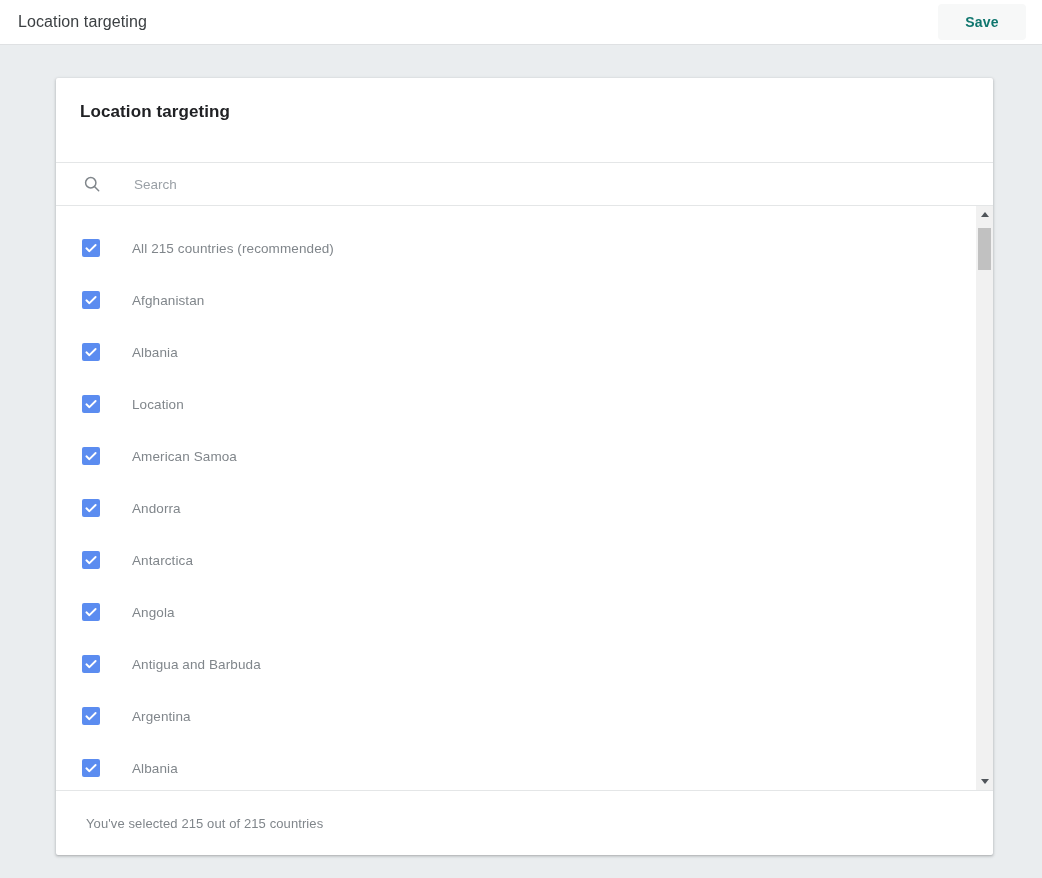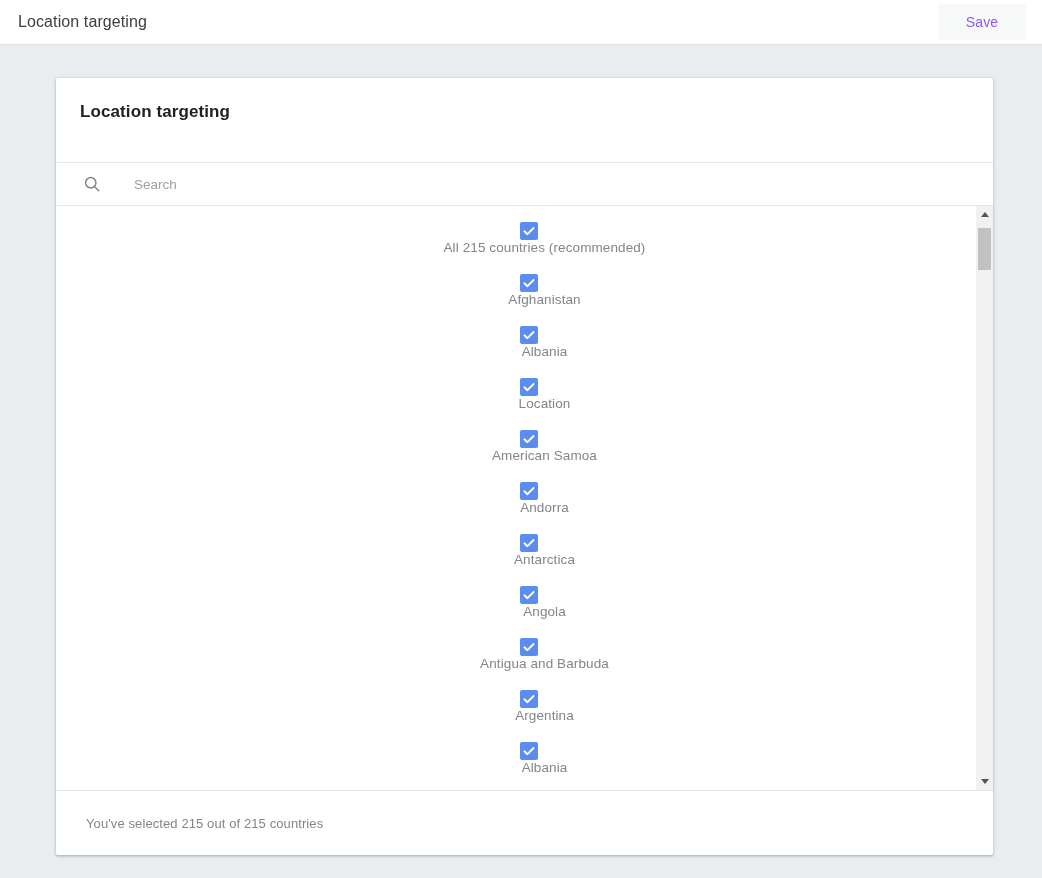--- a/index.html
+++ b/index.html
@@ -37,24 +37,24 @@
     font-weight: 400;
     letter-spacing: 0.1px;
   }
 
   .save-button {
     min-width: 88px;
     height: 36px;
     background: #f7f8f8;
     border: none;
     border-radius: 4px;
-    color: #8b5cf6;
+    color: #0f766e;
     font-family: "Liberation Sans", sans-serif;
     font-size: 14px;
-    font-weight: 400;
+    font-weight: 700;
     letter-spacing: 0.2px;
     cursor: default;
     padding: 0 18px;
     text-align: center;
   }
 
   
   .page {
     position: absolute;
     top: 45px; left: 0;
@@ -142,21 +142,20 @@
     inset: 0 18px 0 0;
     overflow: hidden;
     padding-top: 16px;
   }
 
   .list-item {
     display: flex;
     align-items: center;
     height: 52px;
     padding-left: 26px;
-    flex-direction: column;
   }
 
   .checkbox {
     width: 18px;
     height: 18px;
     border-radius: 2px;
     background: #5b8cf0;
     flex: 0 0 auto;
     position: relative;
     display: block;

